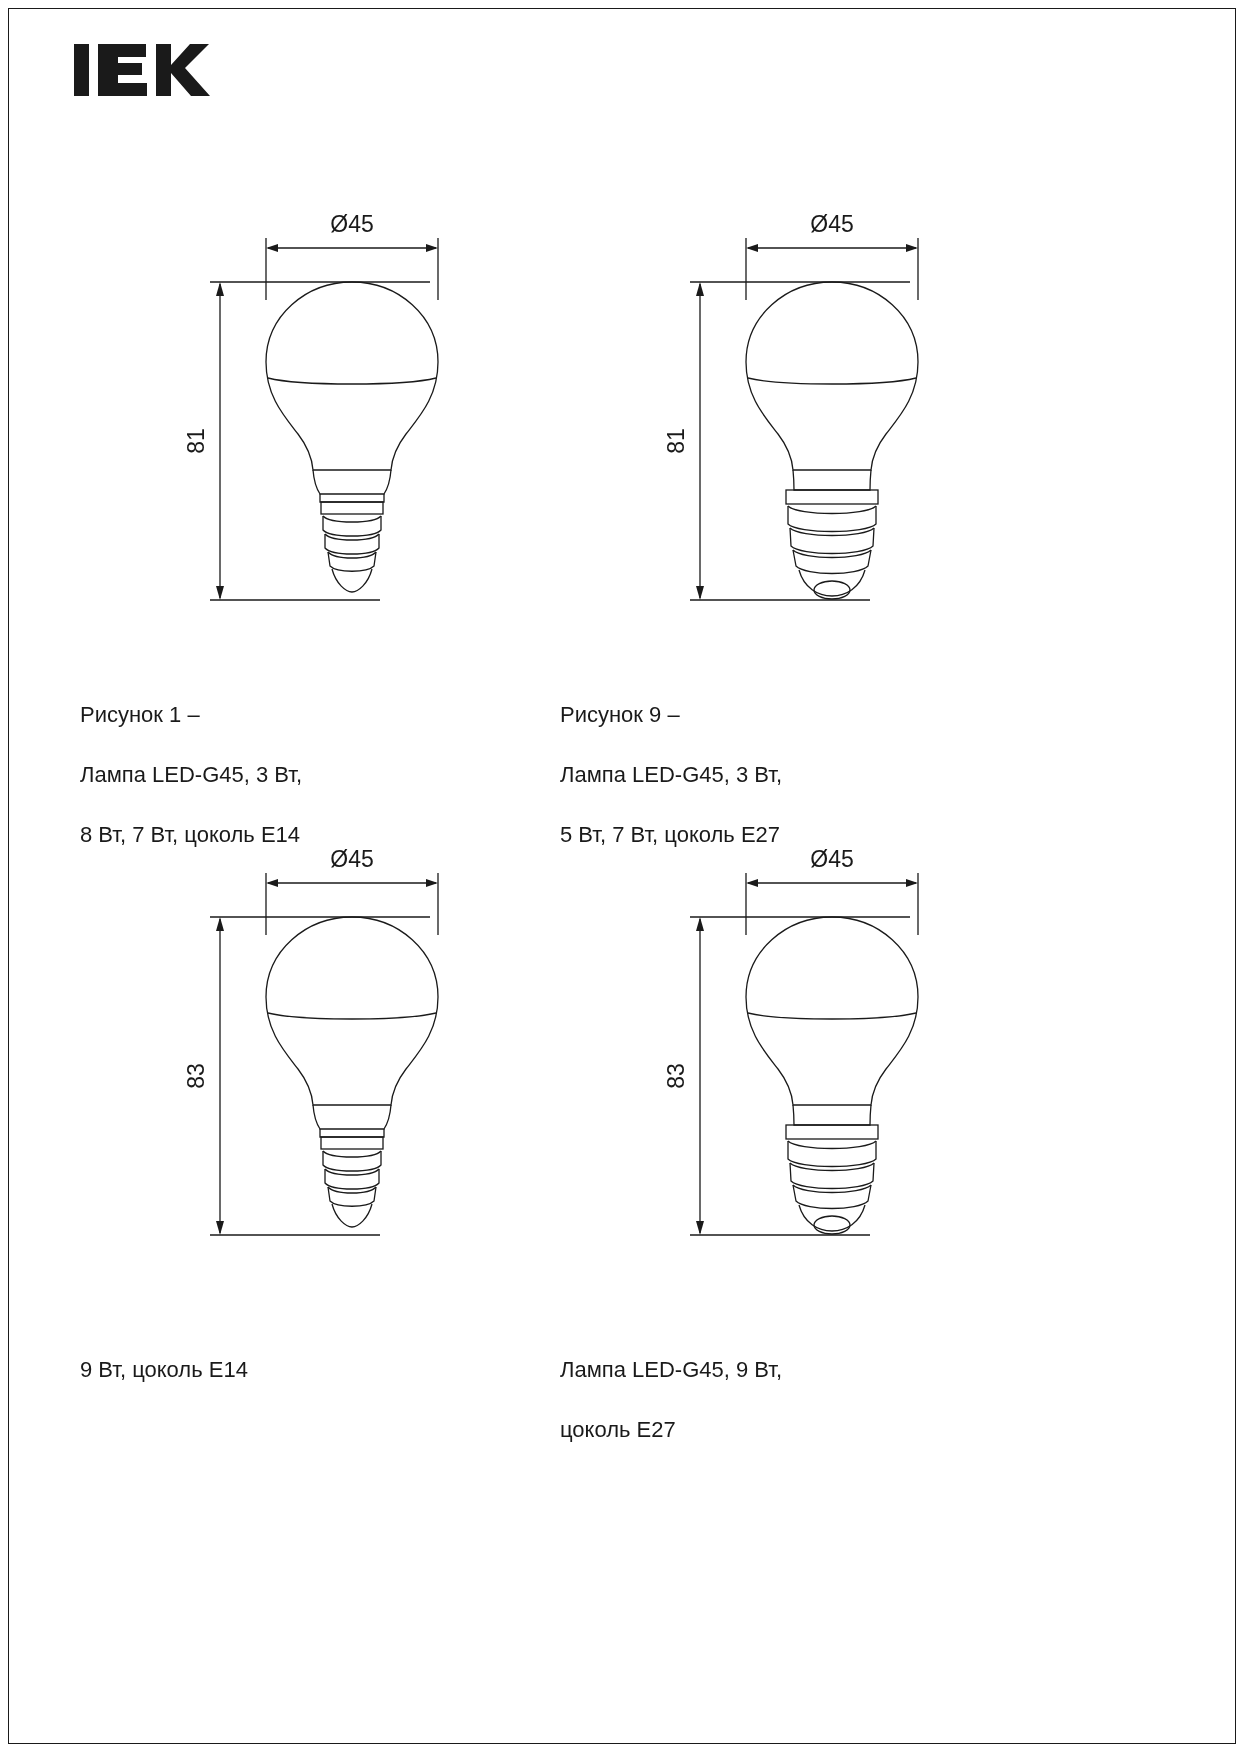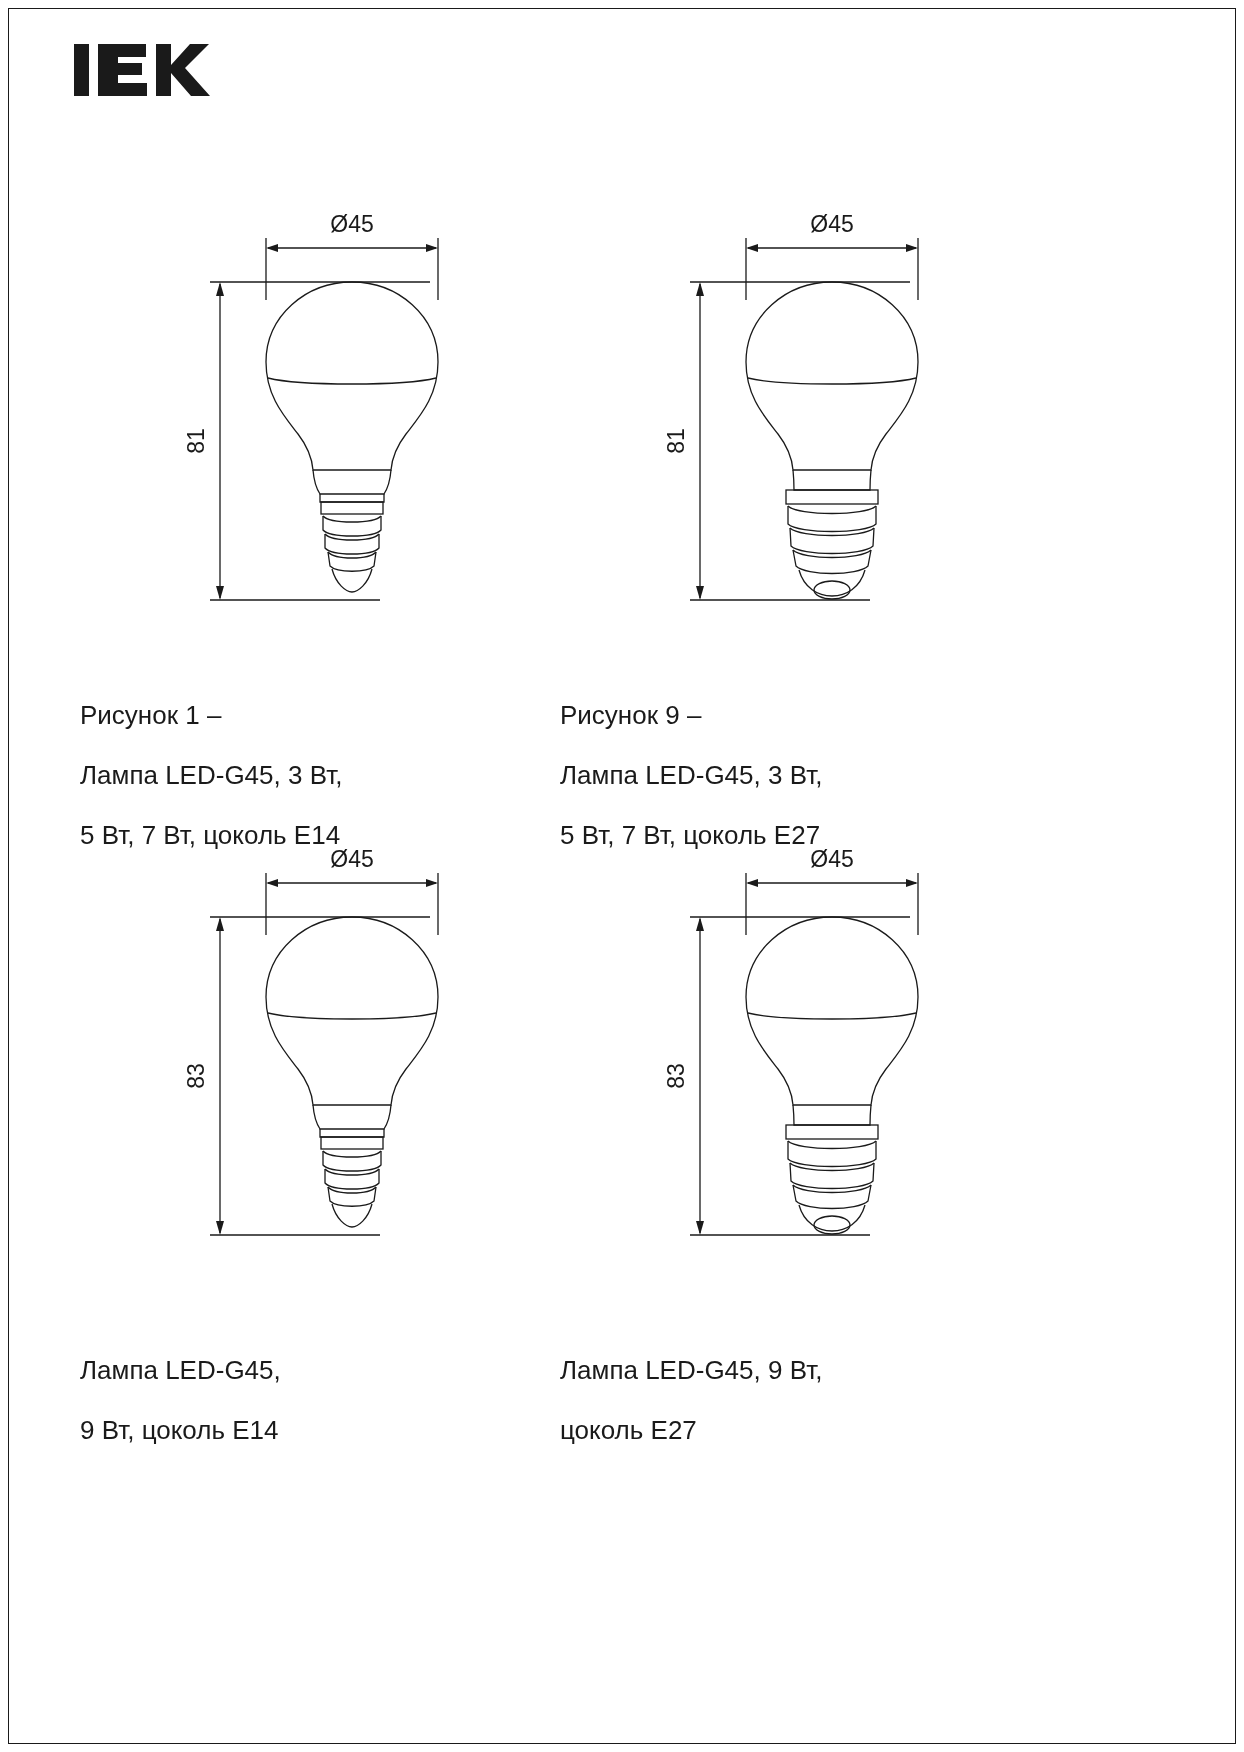--- a/index.html
+++ b/index.html
@@ -40,21 +40,21 @@
   .figure {
     position: absolute;
   }
   .fig-svg-wrap {
     position: absolute;
     left: 0;
     top: 0;
   }
   .caption {
     position: absolute;
-    font-size: 26px;
+    font-size: 22px;
     line-height: 30px;
     color: #1a1a1a;
     white-space: pre-line;
   }
   .caption .cap-line {
     display: block;
   }
   svg {
     display: block;
   }
@@ -126,21 +126,21 @@
 
           <path d="M152 379 C 156 394 166 402 172 402 C 178 402 188 394 192 379"></path>
         </g>
         <text x="172" y="42" font-size="23" text-anchor="middle">Ø45</text>
         <text x="24" y="251" font-size="23" text-anchor="middle" transform="rotate(-90 24 251)">81</text>
       </svg>
     </div>
     <div class="caption" style="left:-100px; top:480px; width:330px;">
       <span class="cap-line">Рисунок 1 –</span>
       <span class="cap-line">Лампа LED-G45, 3 Вт,</span>
-      <span class="cap-line">5 Вт, 7 Вт, цоколь E14</span>
+      <span class="cap-line">8 Вт, 7 Вт, цоколь E14</span>
     </div>
   </div>
 
   <div class="figure" style="left:660px; top:190px; width:420px; height:420px;">
     <div class="fig-svg-wrap">
       <svg width="330" height="420" viewBox="0 0 330 420">
         <g fill="none" stroke="#1a1a1a" stroke-width="1.3">
           <line x1="86" y1="48" x2="86" y2="110"></line>
           <line x1="258" y1="48" x2="258" y2="110"></line>
           <line x1="88" y1="58" x2="256" y2="58"></line>
@@ -219,21 +219,20 @@
           <path d="M145 344 L145 358 C 152 366 192 366 199 358 L199 344"></path>
           <path d="M148 362 C 155 370 189 370 196 362"></path>
           <path d="M148 362 L150 376 C 157 383 187 383 194 376 L196 362"></path>
           <path d="M152 379 C 156 394 166 402 172 402 C 178 402 188 394 192 379"></path>
         </g>
         <text x="172" y="42" font-size="23" text-anchor="middle">Ø45</text>
         <text x="24" y="251" font-size="23" text-anchor="middle" transform="rotate(-90 24 251)">83</text>
       </svg>
     </div>
     <div class="caption" style="left:-100px; top:500px; width:330px;">
-      <span class="cap-line">Лампа LED-G45,</span>
       <span class="cap-line">9 Вт, цоколь E14</span>
     </div>
   </div>
 
   <div class="figure" style="left:660px; top:825px; width:420px; height:420px;">
     <div class="fig-svg-wrap">
       <svg width="330" height="420" viewBox="0 0 330 420">
         <g fill="none" stroke="#1a1a1a" stroke-width="1.3">
           <line x1="86" y1="48" x2="86" y2="110"></line>
           <line x1="258" y1="48" x2="258" y2="110"></line>

